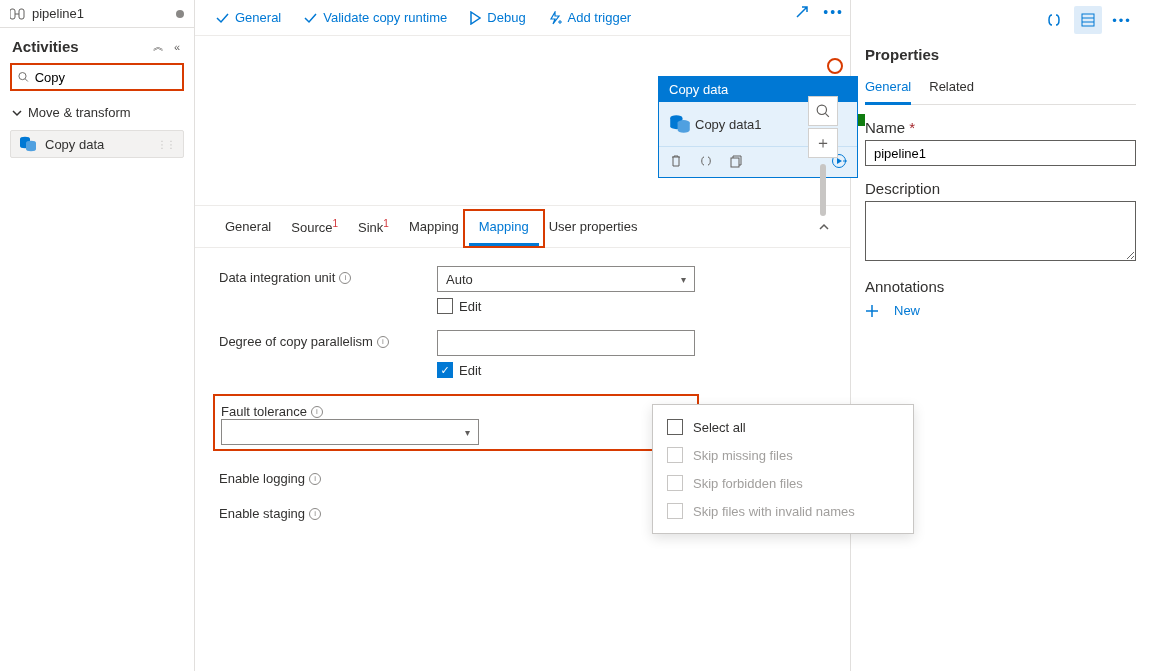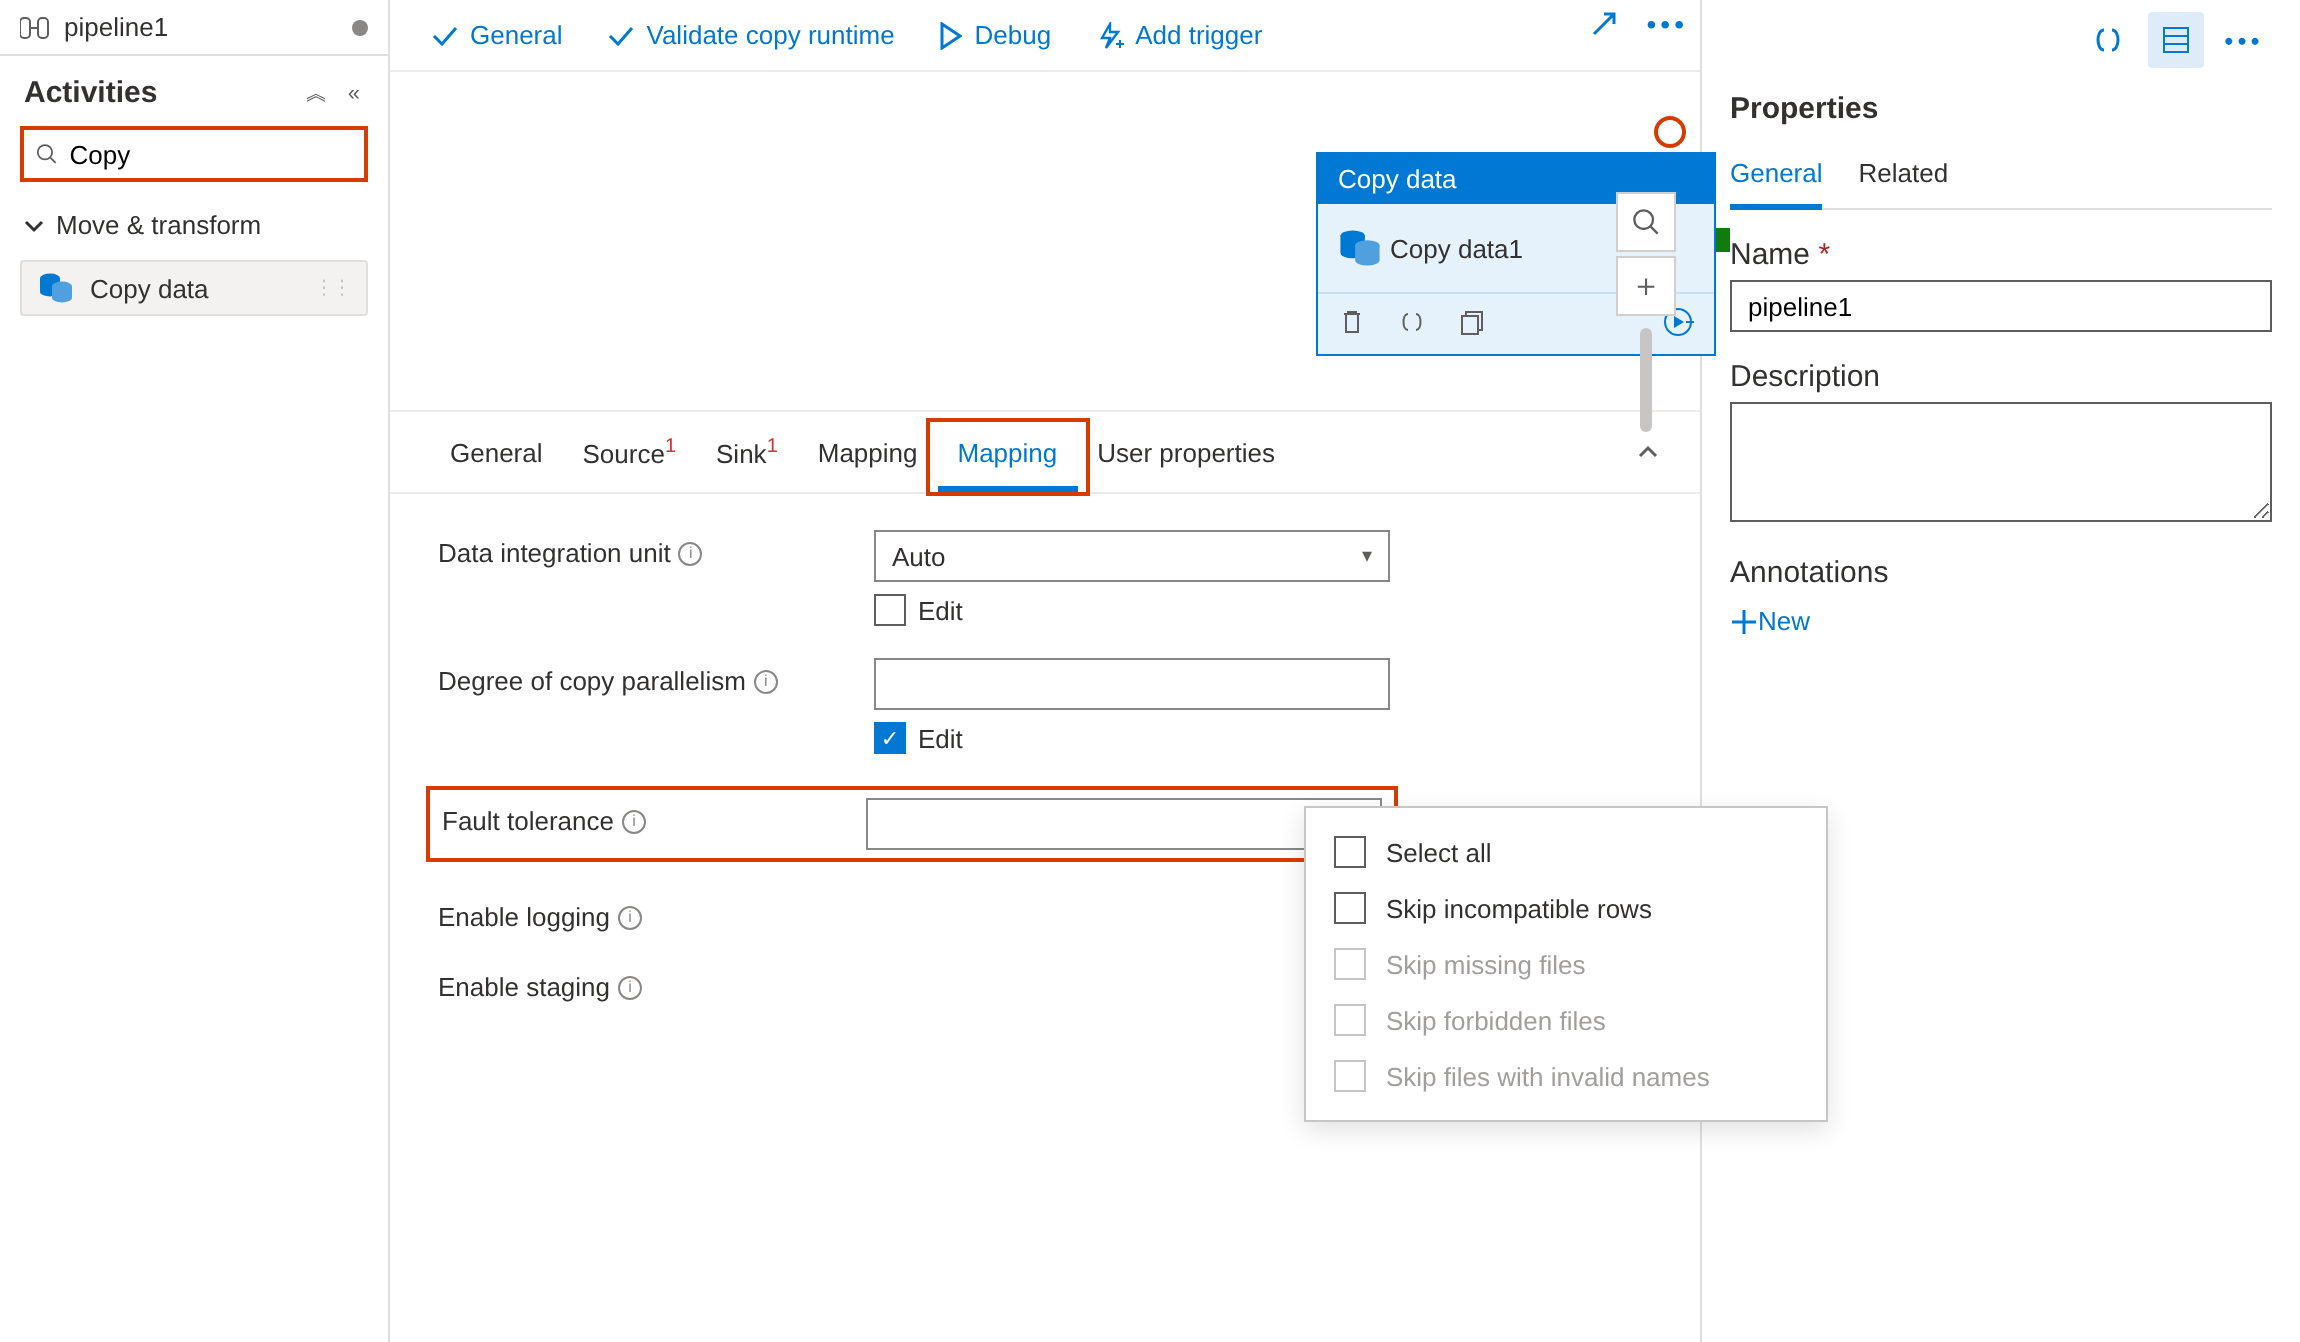--- a/index.html
+++ b/index.html
@@ -53,41 +53,41 @@
 .form { padding: 18px 24px; position: relative; }
 .row { display: flex; align-items: flex-start; margin-bottom: 16px; }
 .label { width: 218px; display: flex; align-items: center; gap: 4px; padding-top: 4px; }
 .info-icon { width: 12px; height: 12px; border: 1px solid #8a8886; border-radius: 50%; display: inline-flex; align-items: center; justify-content: center; font-size: 8px; color: #8a8886; }
 .field-col { display: flex; flex-direction: column; gap: 6px; }
 .select, .textbox { width: 258px; height: 26px; border: 1px solid #8a8886; padding: 0 8px; display: flex; align-items: center; background: #fff; }
 .select .caret { margin-left: auto; color: #605e5c; font-size: 10px; }
 .checkbox-row { display: flex; align-items: center; gap: 6px; }
 .checkbox-box { width: 16px; height: 16px; border: 1px solid #605e5c; display: inline-flex; align-items: center; justify-content: center; }
 .checkbox-box.checked { background: #0078d4; border-color: #0078d4; color: #fff; font-size: 11px; }
-.ft-highlight { border: 2px solid #d83b01; padding: 4px; }
+.ft-highlight { border: 2px solid #d83b01; padding: 4px; flex-direction: column; }
 .dropdown-panel { position: absolute; left: 457px; top: 156px; width: 262px; background: #fff; border: 1px solid #c8c6c4; box-shadow: 0 4px 12px rgba(0,0,0,0.12); padding: 8px 0; }
 .dd-item { display: flex; align-items: center; gap: 10px; padding: 6px 14px; cursor: pointer; }
 .dd-item.disabled { color: #a19f9d; }
 .dd-item .cb { width: 16px; height: 16px; border: 1px solid #605e5c; }
 .dd-item.disabled .cb { border-color: #c8c6c4; }
 
 
 .props { width: 300px; border-left: 1px solid #e1dfdd; padding: 0 14px 14px; }
 .props-toolbar { display: flex; justify-content: flex-end; gap: 6px; align-items: center; padding: 6px 0; }
 .pt-btn { width: 28px; height: 28px; display: flex; align-items: center; justify-content: center; color: #0078d4; cursor: pointer; border-radius: 2px; }
 .pt-btn.active { background: #deecf9; }
 .props h3 { font-size: 15px; font-weight: 700; margin: 6px 0 10px; }
 .props-tabs { display: flex; gap: 18px; border-bottom: 1px solid #e1dfdd; margin-bottom: 14px; }
 .props-tabs .ptab { padding: 6px 0 8px; cursor: pointer; }
 .props-tabs .ptab.active { color: #0078d4; border-bottom: 3px solid #0078d4; margin-bottom: -1px; }
 .prop-label { font-size: 15px; margin-bottom: 4px; }
 .req { color: #a4262c; }
 .prop-input { width: 100%; height: 26px; border: 1px solid #605e5c; padding: 0 8px; margin-bottom: 14px; font-size: 13px; }
 .prop-textarea { width: 100%; height: 60px; border: 1px solid #605e5c; padding: 4px 8px; margin-bottom: 14px; resize: both; }
-.new-btn { display: flex; align-items: center; gap: 0; color: #0078d4; cursor: pointer; margin-top: 8px; }
+.new-btn { display: flex; align-items: center; gap: 15px; color: #0078d4; cursor: pointer; margin-top: 8px; }
 
 svg { display: block; }
 </style>
 </head>
 <body>
 
 <div class="app">
 
   <div class="sidebar">
     <div class="sidebar-header">
@@ -289,24 +289,20 @@
             <span>Enable staging</span>
             <span class="info-icon">i</span>
           </div>
       </div>
 
       <div class="dropdown-panel" id="ft-dd">
           <div class="dd-item">
             <span class="cb"></span>
             <span>Select all</span>
           </div>
-          <div class="dd-item">
-            <span class="cb"></span>
-            <span>Skip incompatible rows</span>
-          </div>
           <div class="dd-item disabled">
             <span class="cb"></span>
             <span>Skip missing files</span>
           </div>
           <div class="dd-item disabled">
             <span class="cb"></span>
             <span>Skip forbidden files</span>
           </div>
           <div class="dd-item disabled">
             <span class="cb"></span>

